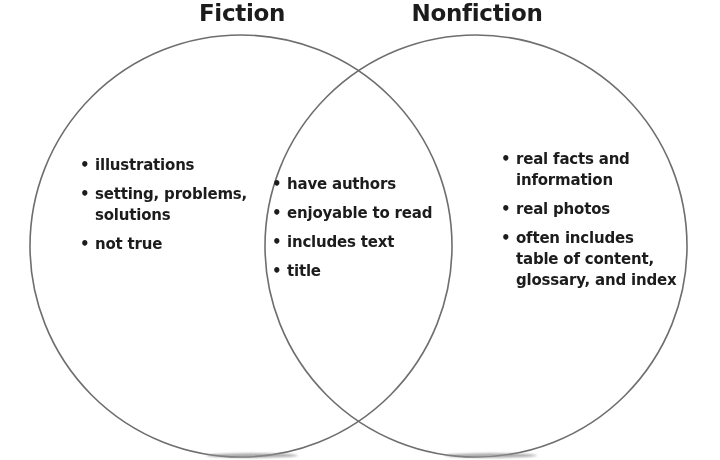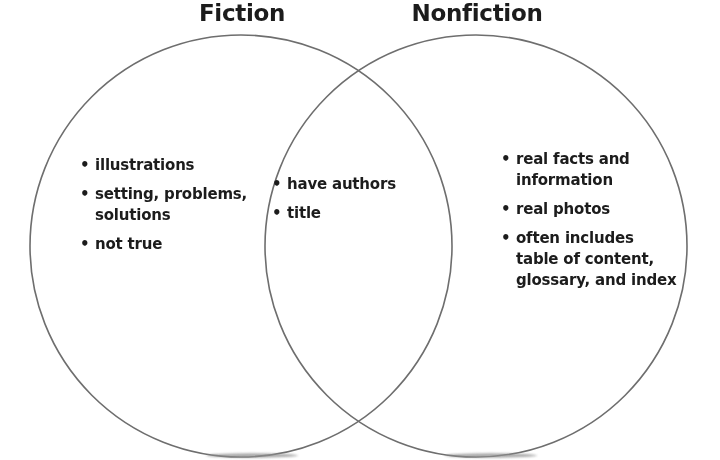--- a/index.html
+++ b/index.html
@@ -93,20 +93,22 @@
 
   <ul class="venn-list list-left">
       <li>illustrations</li>
       <li>setting, problems,
 solutions</li>
       <li>not true</li>
     </ul>
 
   <ul class="venn-list list-middle">
       <li>have authors</li>
+      <li>enjoyable to read</li>
+      <li>includes text</li>
       <li>title</li>
     </ul>
 
   <ul class="venn-list list-right">
       <li>real facts and
 information</li>
       <li>real photos</li>
       <li>often includes
 table of content,
 glossary, and index</li>

